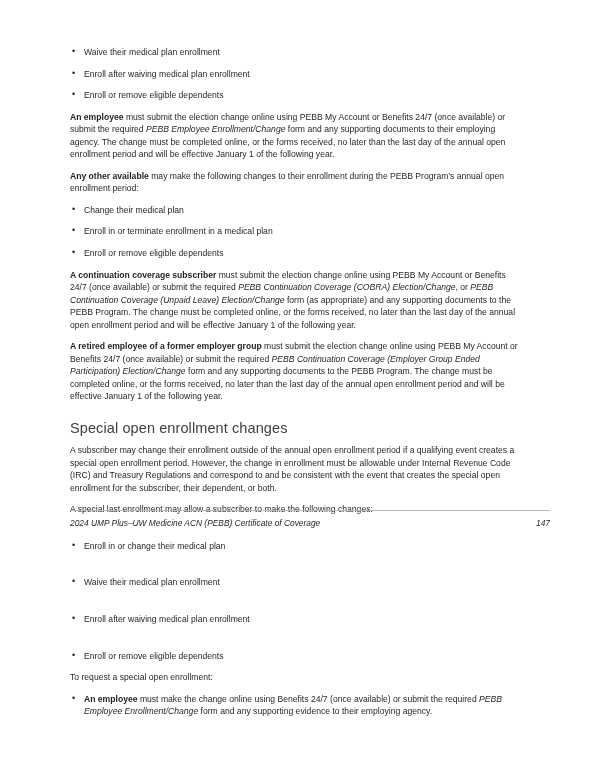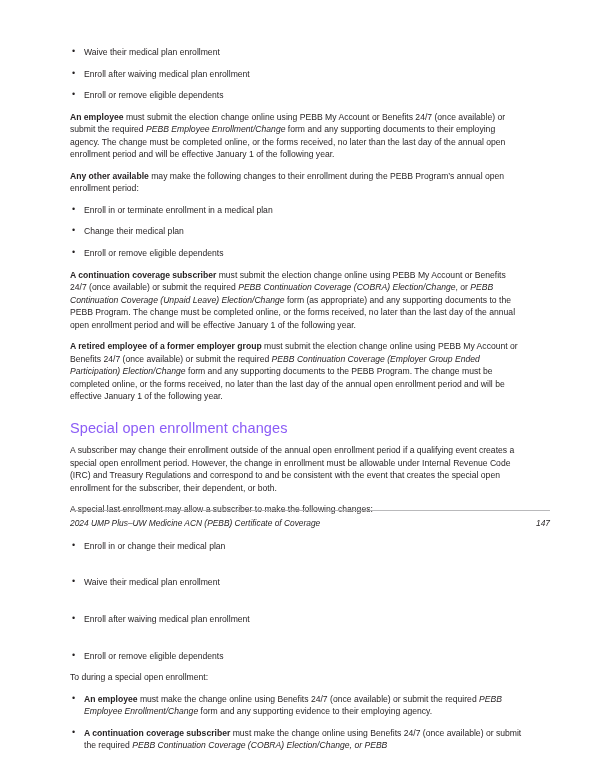--- a/index.html
+++ b/index.html
@@ -57,21 +57,21 @@
   }
   b, .bold {
     font-weight: bold;
   }
   i, .ital {
     font-style: italic;
   }
   h2.section-title {
     font-size: 14.5px;
     font-weight: normal;
-    color: #8b5cf6;
+    color: #404040;
     margin: 16px 0 7px 0;
     line-height: 1.25;
     letter-spacing: 0.1px;
   }
   .footer {
     position: absolute;
     left: 70px;
     right: 50px;
     bottom: 28px;
     border-top: 0.8px solid #b9b9bb;
@@ -100,46 +100,45 @@
       <li><span>Waive their medical plan enrollment</span></li>
       <li><span>Enroll after waiving medical plan enrollment</span></li>
       <li><span>Enroll or remove eligible dependents</span></li>
     </ul>
 
     <p><b>An employee</b><span> must submit the election change online using PEBB My Account or Benefits 24/7 (once available) or submit the required </span><i>PEBB Employee Enrollment/Change</i><span> form and any supporting documents to their employing agency. The change must be completed online, or the forms received, no later than the last day of the annual open enrollment period and will be effective January 1 of the following year.</span></p>
 
     <p><b>Any other available</b><span> may make the following changes to their enrollment during the PEBB Program’s annual open enrollment period:</span></p>
 
     <ul class="bullets">
+      <li><span>Change their medical plan</span></li>
       <li><span>Enroll in or terminate enrollment in a medical plan</span></li>
-      <li><span>Change their medical plan</span></li>
       <li><span>Enroll or remove eligible dependents</span></li>
     </ul>
 
     <p><b>A continuation coverage subscriber</b><span> must submit the election change online using PEBB My Account or Benefits 24/7 (once available) or submit the required </span><i>PEBB Continuation Coverage (COBRA) Election/Change</i><span>, or </span><i>PEBB Continuation Coverage (Unpaid Leave) Election/Change</i><span> form (as appropriate) and any supporting documents to the PEBB Program. The change must be completed online, or the forms received, no later than the last day of the annual open enrollment period and will be effective January 1 of the following year.</span></p>
 
     <p><b>A retired employee of a former employer group</b><span> must submit the election change online using PEBB My Account or Benefits 24/7 (once available) or submit the required </span><i>PEBB Continuation Coverage (Employer Group Ended Participation) Election/Change</i><span> form and any supporting documents to the PEBB Program. The change must be completed online, or the forms received, no later than the last day of the annual open enrollment period and will be effective January 1 of the following year.</span></p>
 
     <h2 class="section-title">Special open enrollment changes</h2>
 
     <p>A subscriber may change their enrollment outside of the annual open enrollment period if a qualifying event creates a special open enrollment period. However, the change in enrollment must be allowable under Internal Revenue Code (IRC) and Treasury Regulations and correspond to and be consistent with the event that creates the special open enrollment for the subscriber, their dependent, or both.</p>
     <p>A special last enrollment may allow a subscriber to make the following changes:</p>
 
     <ul class="bullets tight">
       <li><span>Enroll in or change their medical plan</span></li>
       <li><span>Waive their medical plan enrollment</span></li>
       <li><span>Enroll after waiving medical plan enrollment</span></li>
       <li><span>Enroll or remove eligible dependents</span></li>
     </ul>
 
-    <p>To during a special open enrollment:</p>
+    <p>To request a special open enrollment:</p>
 
     <ul class="bullets">
       <li><b>An employee</b><span> must make the change online using Benefits 24/7 (once available) or submit the required </span><i>PEBB Employee Enrollment/Change</i><span> form and any supporting evidence to their employing agency.</span></li>
-      <li><b>A continuation coverage subscriber</b><span> must make the change online using Benefits 24/7 (once available) or submit the required </span><i>PEBB Continuation Coverage (COBRA) Election/Change, or PEBB</i></li>
     </ul>
 
   </div>
 
   <div class="footer">
     <span>2024 UMP Plus–UW Medicine ACN (PEBB) Certificate of Coverage</span>
     <span class="page-num">147</span>
   </div>
 </div>
 

